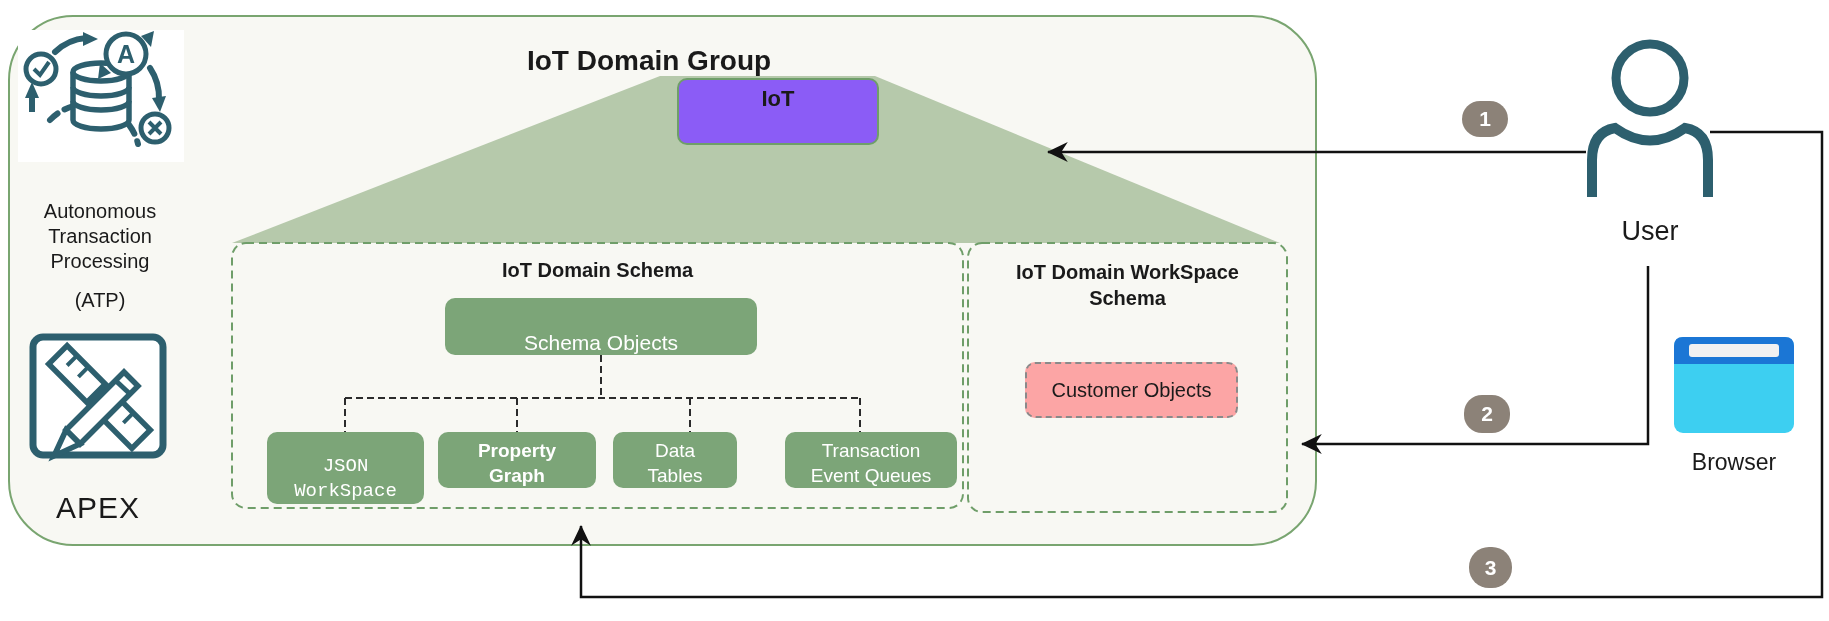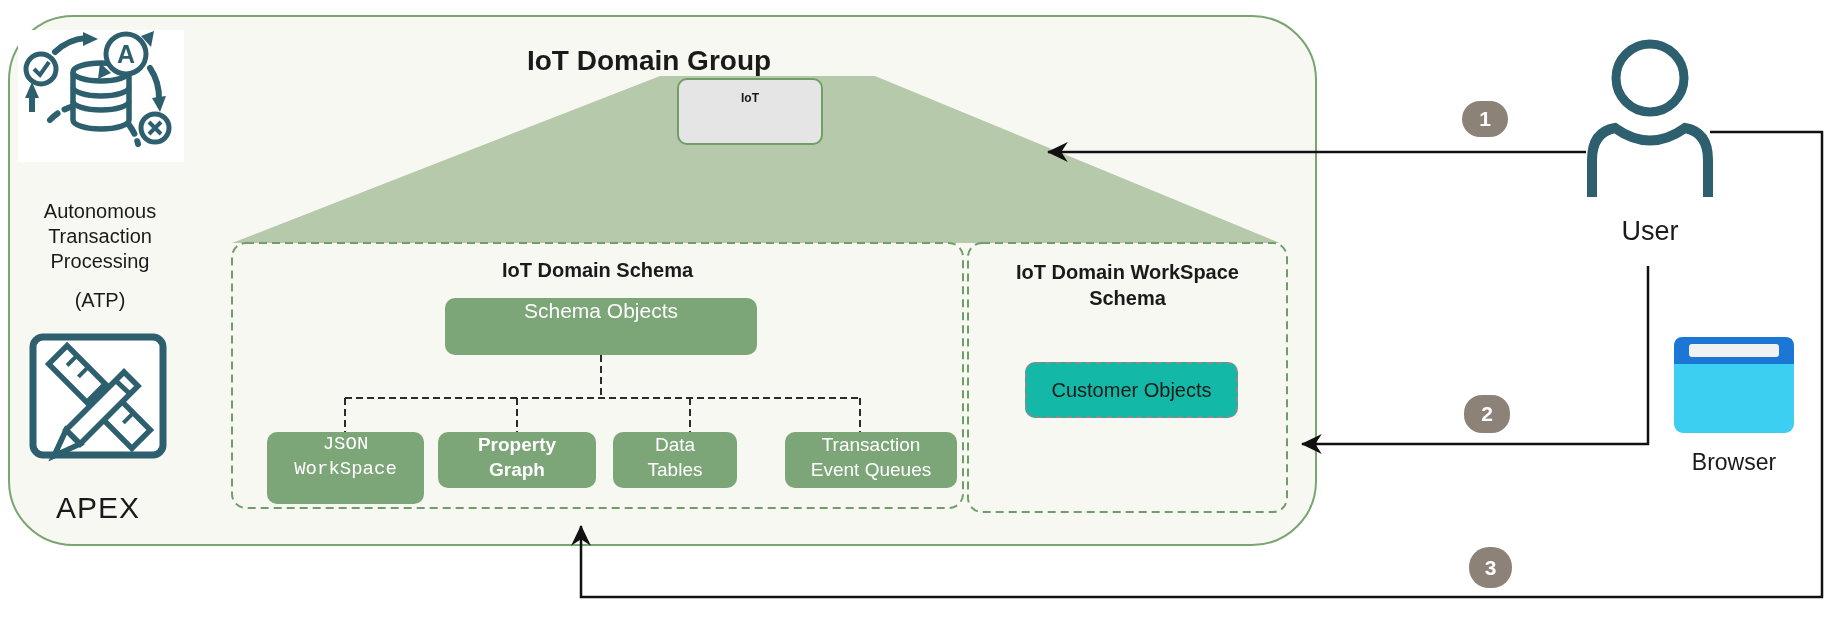--- a/index.html
+++ b/index.html
@@ -5,34 +5,34 @@
   html,body{margin:0;padding:0;background:#ffffff;}
   body{width:1829px;height:621px;position:relative;overflow:hidden;
        font-family:"Liberation Sans", sans-serif;color:#1a1a1a;}
   .abs{position:absolute;}
   #container{left:8px;top:15px;width:1305px;height:527px;border:2px solid #79a570;
              border-radius:65px;background:#f8f8f3;z-index:0;}
   #overlay{left:0;top:0;width:1829px;height:621px;z-index:1;}
   .txt{z-index:2;text-align:center;}
   .b{font-weight:bold;}
   #group-title{left:419px;top:25px;width:460px;font-size:28px;margin-top:20px;}
-  #iot-domain-box{left:677px;top:78px;width:146px;height:67px;background:#e5e5e5;
+  #iot-domain-box{left:677px;top:78px;width:202px;height:67px;background:#8b5cf6;
       border:2px solid #6f9e69;border-radius:10px;z-index:2;text-align:center;
-      font-weight:bold;font-size:12px;line-height:27px;padding-top:5px;box-sizing:border-box;}
+      font-weight:bold;font-size:22px;line-height:27px;padding-top:5px;box-sizing:border-box;}
   #schema-title{left:232px;top:259px;width:731px;font-size:20px;}
   #ws-title{left:968px;top:259px;width:319px;font-size:20px;line-height:26px;}
   .gbox{background:#7ca578;border-radius:10px;color:#ffffff;z-index:2;
-        display:flex;flex-direction:column;align-items:center;justify-content:flex-start;
+        display:flex;flex-direction:column;align-items:center;justify-content:flex-end;
         text-align:center;line-height:25px;font-size:19px;}
   #gbox-so{left:445px;top:298px;width:312px;height:57px;font-size:21px;}
   #gbox-0{left:267px;top:432px;width:157px;height:72px;font-family:Liberation Mono, monospace;}
   #gbox-1{left:438px;top:432px;width:158px;height:56px;font-weight:bold;}
   #gbox-2{left:613px;top:432px;width:124px;height:56px;}
   #gbox-3{left:785px;top:432px;width:172px;height:56px;}
-  #customer-box{left:1025px;top:362px;width:213px;height:56px;background:#14b8a6;
+  #customer-box{left:1025px;top:362px;width:213px;height:56px;background:#fca5a5;
       border:2px dashed #8a8a8a;border-radius:10px;z-index:2;display:flex;
       align-items:center;justify-content:center;font-size:20px;box-sizing:border-box;}
   #atp-label{left:8px;top:199px;width:184px;font-size:20px;line-height:25px;}
   #atp-acronym{left:8px;top:289px;width:184px;font-size:20px;}
   #apex-label{left:33px;top:491px;width:130px;font-size:30px;letter-spacing:1px;}
   #user-label{left:1588px;top:216px;width:124px;font-size:27px;}
   #browser-label{left:1672px;top:449px;width:124px;font-size:23px;}
   .badge{background:#8c8278;color:#ffffff;font-weight:bold;font-size:21px;
          border-radius:18px;z-index:3;display:flex;align-items:center;justify-content:center;}
   #badge-1{left:1462px;top:101px;width:46px;height:36px;}

